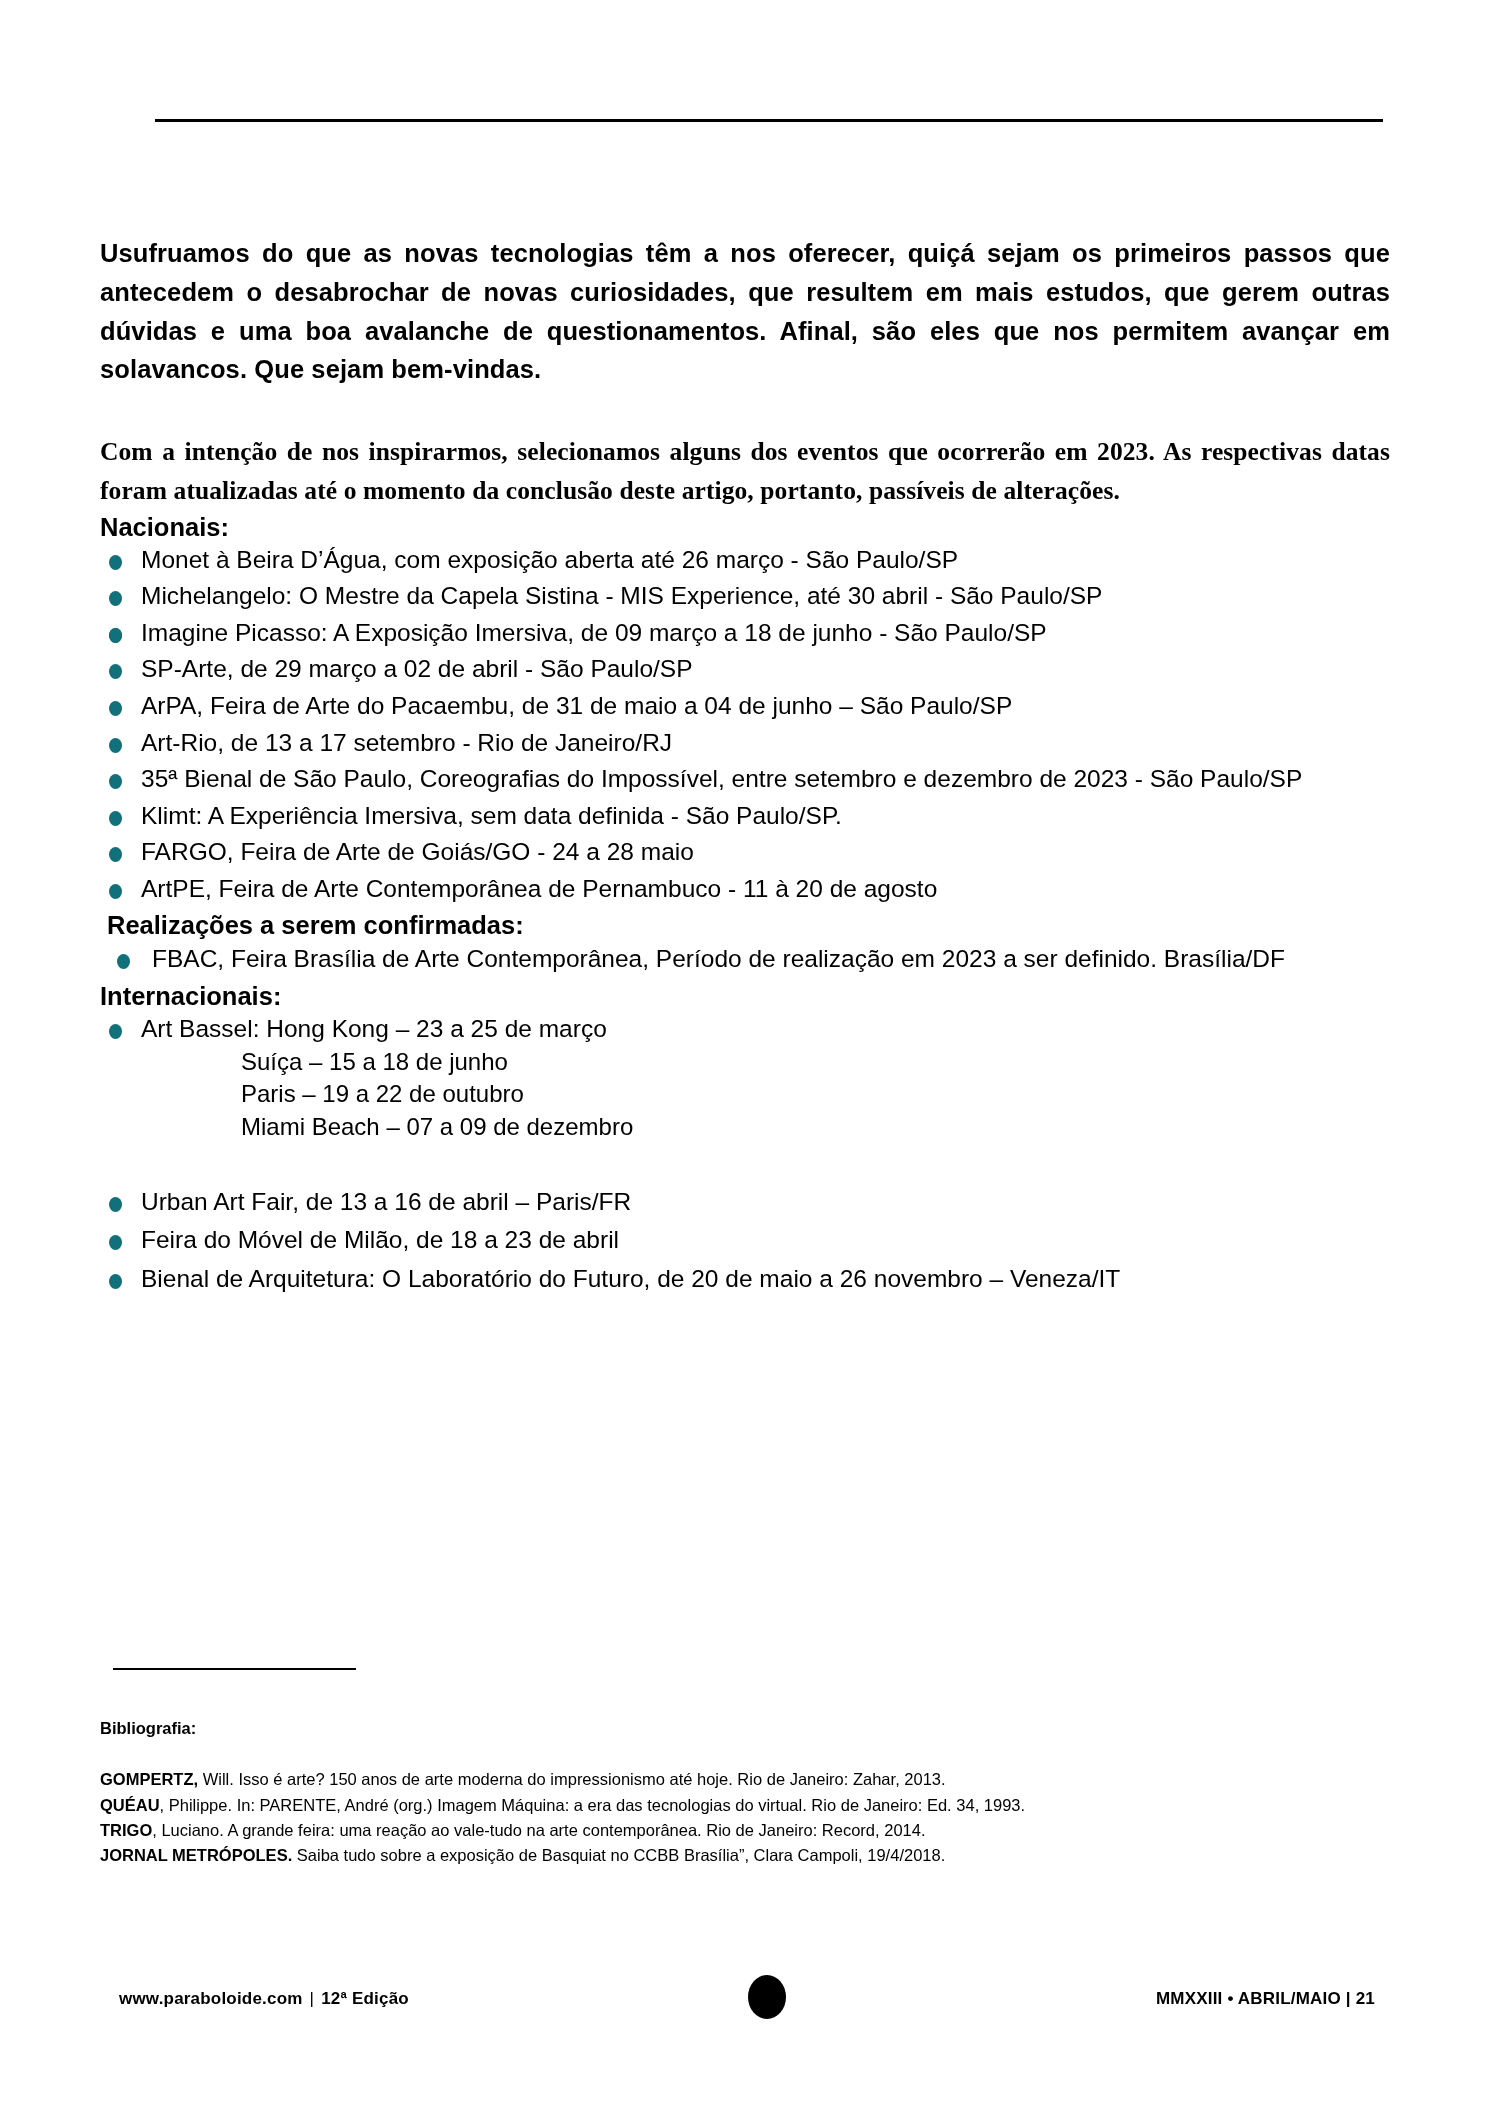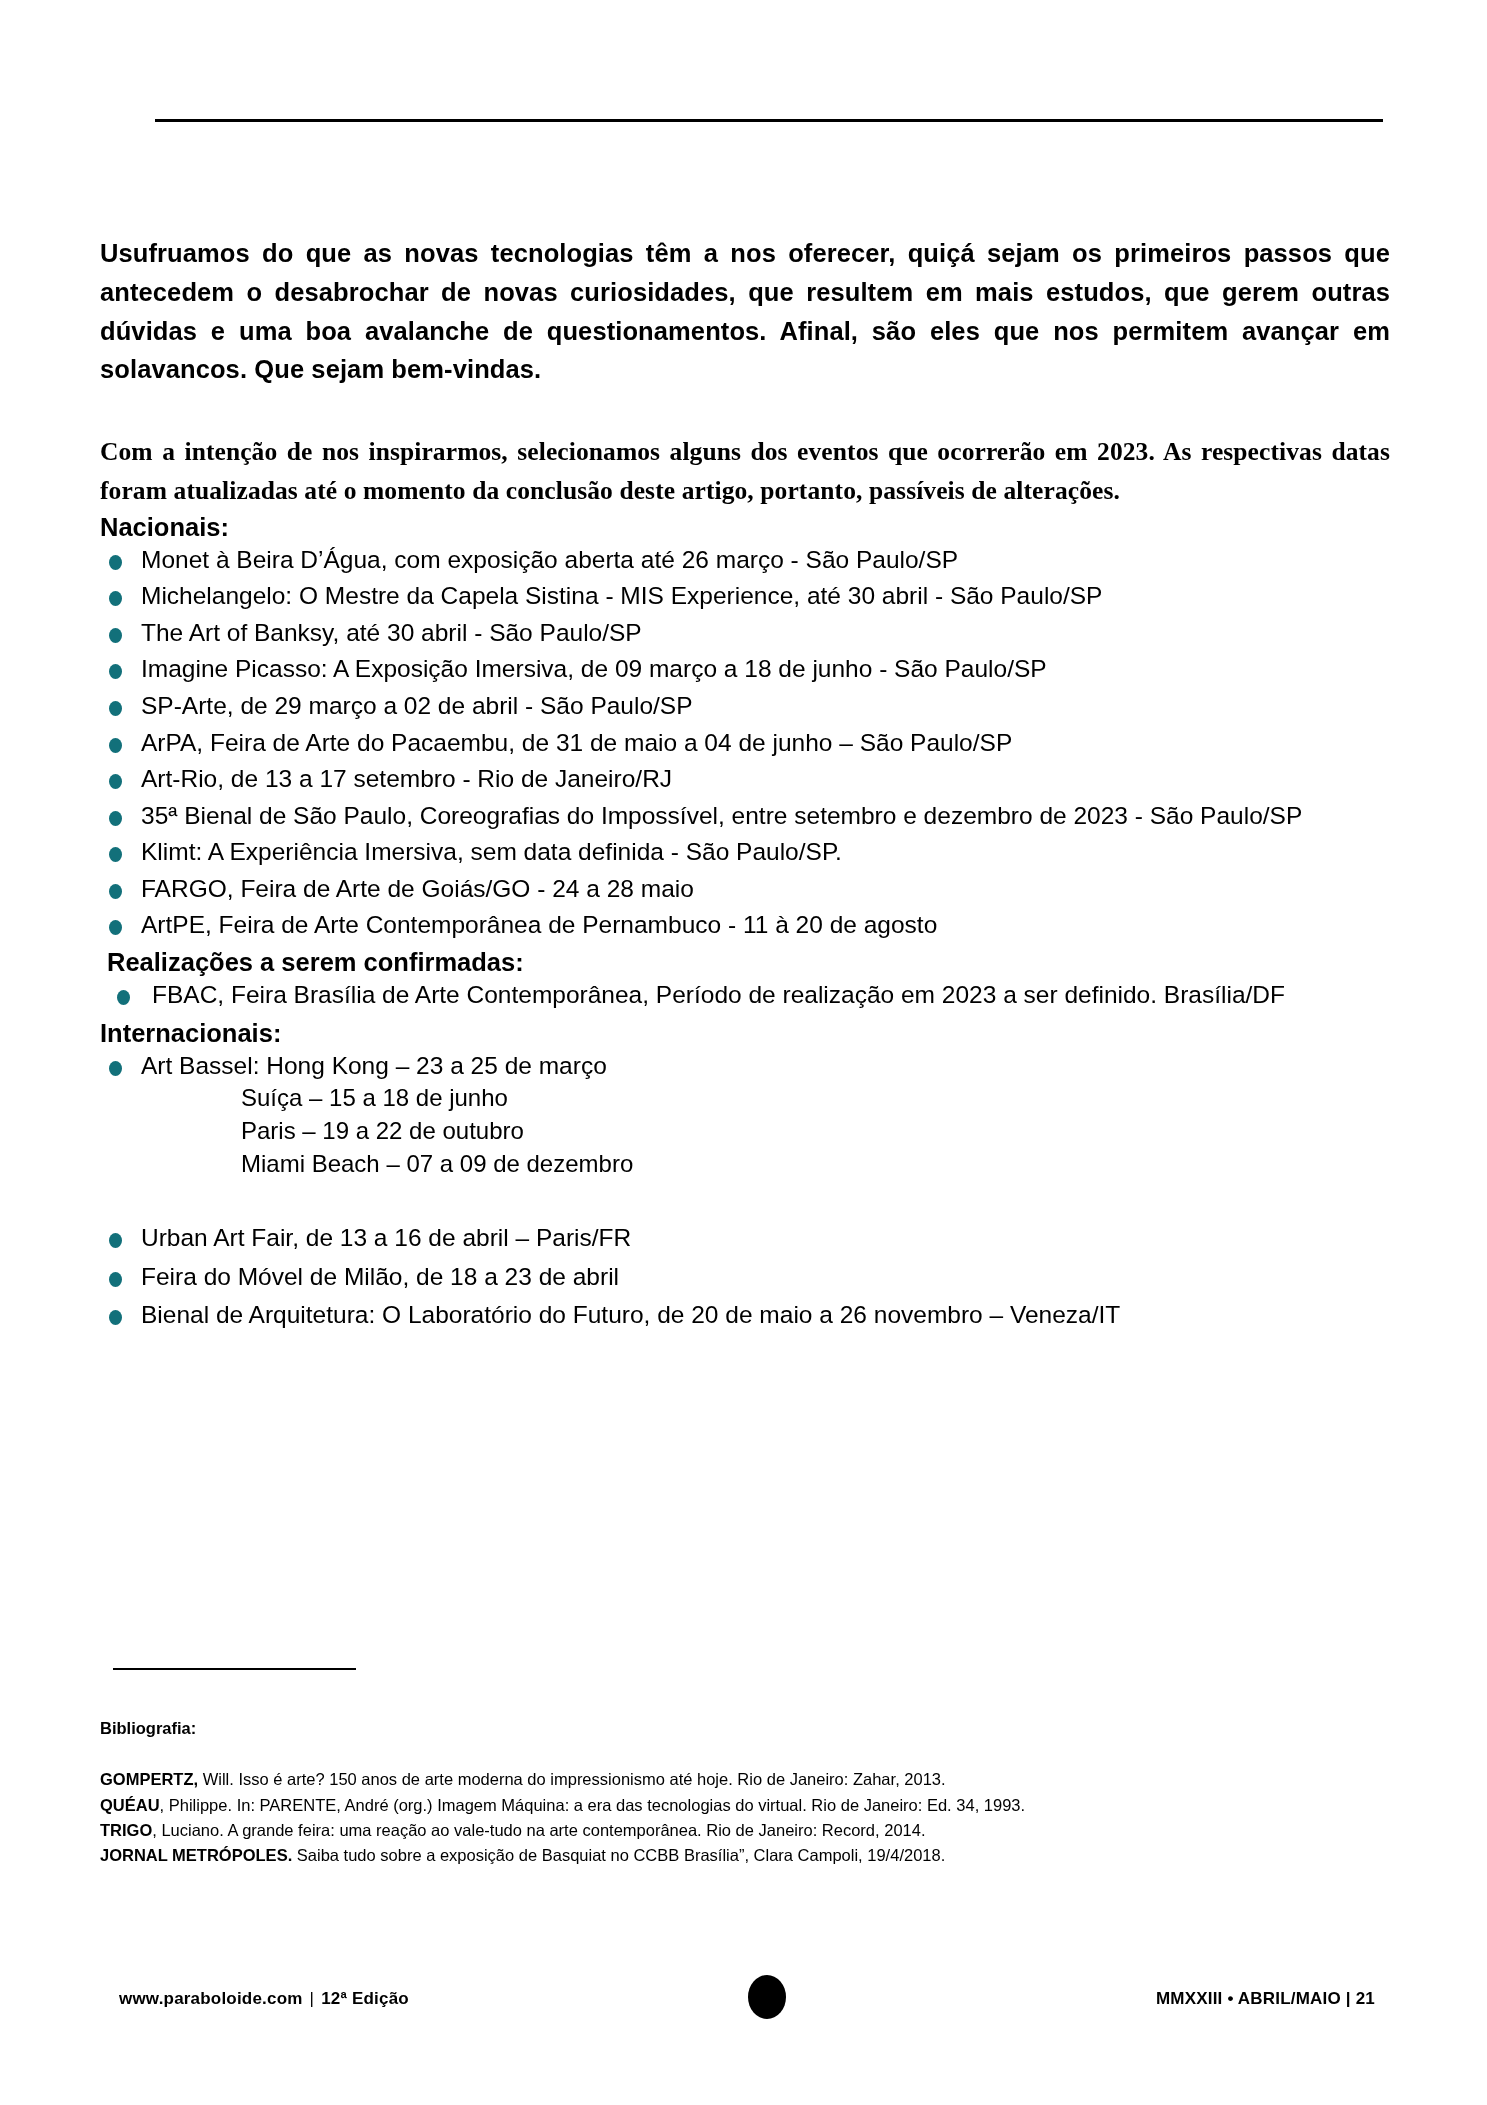--- a/index.html
+++ b/index.html
@@ -195,21 +195,20 @@
       <li>
         <span class="dot"></span>
         <span>Monet à Beira D’Água, com exposição aberta até 26 março - São Paulo/SP</span>
       </li>
       <li>
         <span class="dot"></span>
         <span>Michelangelo: O Mestre da Capela Sistina - MIS Experience, até 30 abril - São Paulo/SP</span>
       </li>
       <li>
         <span class="dot"></span>
-        <span>The Art of Banksy, até 30 abril - São Paulo/SP</span>
       </li>
       <li>
         <span class="dot"></span>
         <span>Imagine Picasso: A Exposição Imersiva, de 09 março a 18 de junho - São Paulo/SP</span>
       </li>
       <li>
         <span class="dot"></span>
         <span>SP-Arte, de 29 março a 02 de abril - São Paulo/SP</span>
       </li>
       <li>

